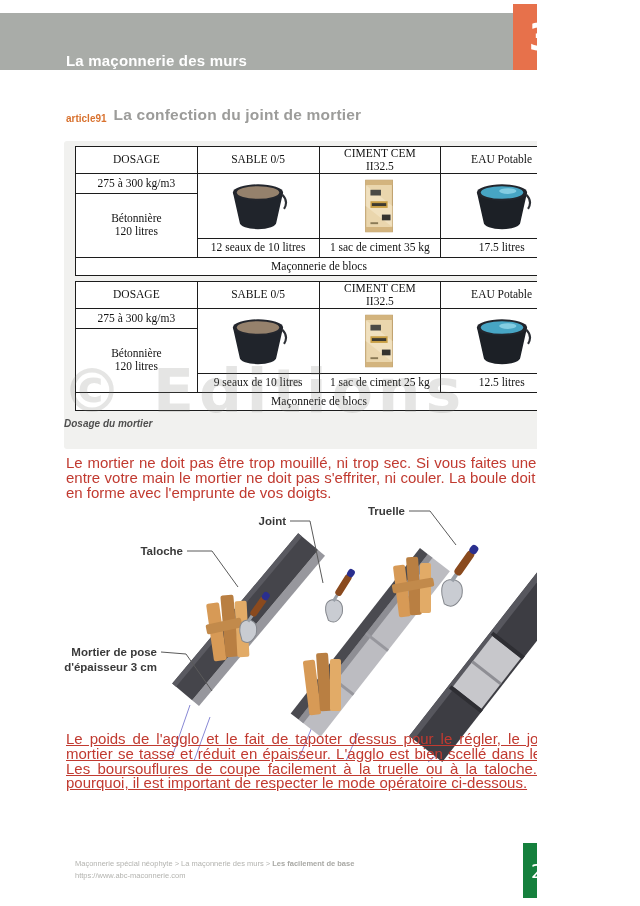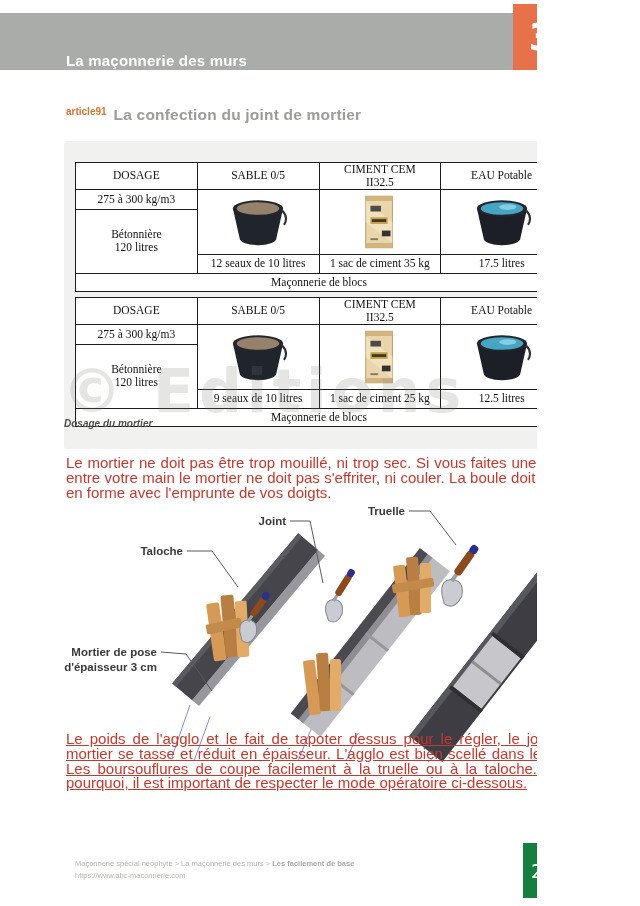--- a/index.html
+++ b/index.html
@@ -7,28 +7,28 @@
         font-family:"Liberation Sans",sans-serif;padding-left:27px;}
 
   
   .band{position:absolute;left:0;top:13px;width:640px;height:57px;background:#a9aca8;}
   .band-title{position:absolute;left:66px;top:39px;font-size:15px;font-weight:bold;color:#ffffff;letter-spacing:.2px;}
   .chapter-box{position:absolute;left:513px;top:4px;width:57px;height:66px;background:#e7714b;
                display:flex;align-items:center;justify-content:center;}
   .chapter-box span{color:#fff;font-size:37px;font-weight:bold;font-family:"DejaVu Sans",sans-serif;}
 
   
-  .article-line{position:absolute;left:66px;top:106px;display:flex;align-items:flex-start;gap:7px;}
+  .article-line{position:absolute;left:66px;top:106px;display:flex;align-items:flex-end;gap:7px;}
   .article-tag{font-size:10px;font-weight:bold;color:#d9722f;}
   .article-title{font-size:15.5px;font-weight:bold;color:#9c9c9a;letter-spacing:.2px;}
 
   
   .panel{position:absolute;left:64px;top:141px;width:513px;height:308px;background:#f1f1ef;border-radius:3px;}
   .dosage-table{position:absolute;left:11px;border-collapse:collapse;table-layout:fixed;width:488px;
-                font-family:"Liberation Serif",serif;font-size:11.5px;color:#121212;text-align:center;background:#fff;margin-top:16px;}
+                font-family:"Liberation Serif",serif;font-size:11.5px;color:#121212;text-align:center;background:#fff;}
   .t1{top:5px;} .t2{top:140px;}
   .dosage-table th,.dosage-table td{border:1px solid #1c1c1c;padding:0 2px;font-weight:normal;line-height:1.12;vertical-align:middle;}
   .r1 th{height:25px;} .r2 .cell-rate{height:19px;} .r3 td{height:44px;font-family:Liberation Serif, serif;} .r4 td{height:18px;} .r5 td{height:17px;text-align:center;}
   .img-cell svg{display:block;margin:2px auto;}
   .caption{position:absolute;left:0;right:0;top:277px;text-align:left;font-size:10px;font-weight:bold;color:#4f4f4f;font-style:italic;}
 
   
   .wm{position:absolute;font-weight:bold;color:rgba(124,124,118,0.20);pointer-events:none;z-index:6;
       font-family:"DejaVu Sans",sans-serif;white-space:nowrap;}
   .wm-editions{left:62px;top:356px;font-size:60px;letter-spacing:5px;}

